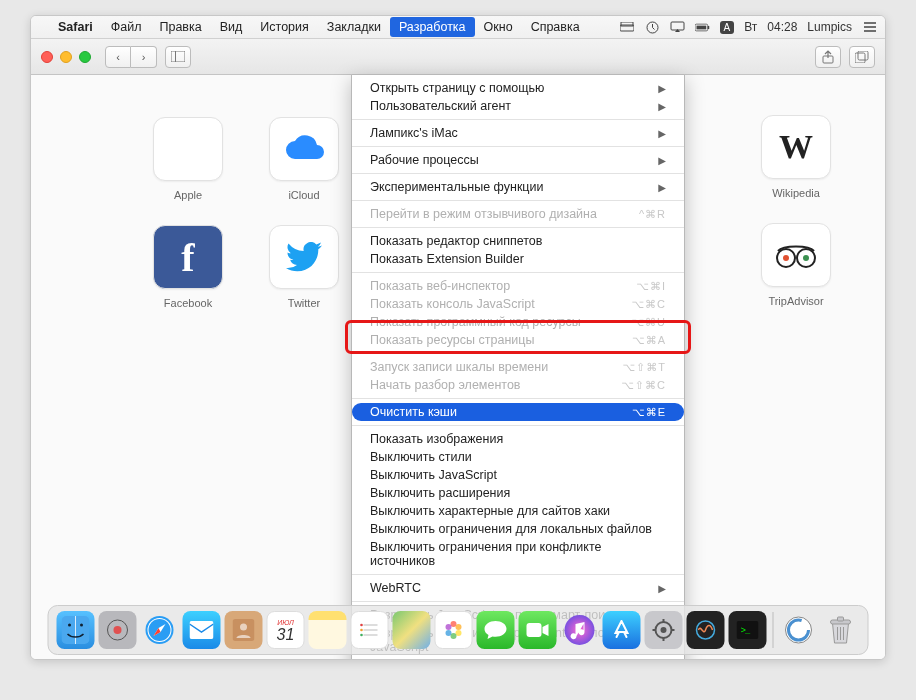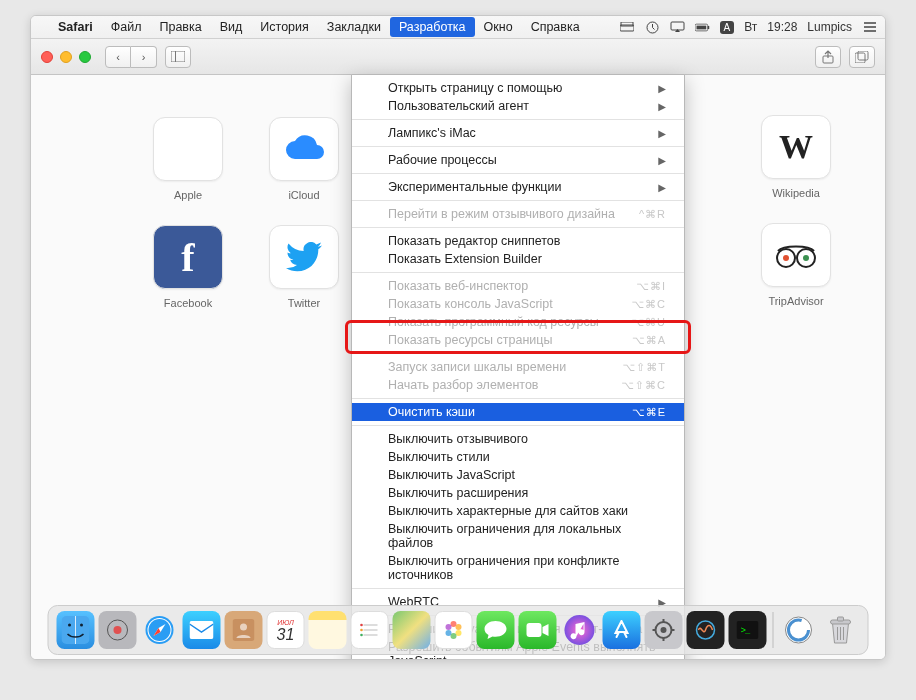--- a/index.html
+++ b/index.html
@@ -30,27 +30,27 @@
 .toolbar .spacer{flex:1;}
 
 
 .content { position:relative; background:#fafafa; height:calc(100% - 59px); }
 .fav { width:78px; text-align:center; font-size:11px; color:#666; }
 .fav .tile { width:70px; height:64px; background:#fff; border:1px solid #e2e2e2; border-radius:12px; margin:0 auto 8px; display:flex; align-items:center; justify-content:center; font-size:34px; box-shadow:0 1px 2px rgba(0,0,0,.06);}
 .favgrid-right { position:absolute; right:50px; top:40px; display:flex; flex-direction:column; gap:24px;}
 
 
 .dropdown { position:absolute; left:320px; top:-1px; width:334px; background:#fff; border:1px solid #b8b8b8; border-radius:0 0 5px 5px; box-shadow:0 6px 20px rgba(0,0,0,.25); padding:4px 0; font-size:12.5px; color:#222; }
-.dropdown .row { padding:2px 18px 2px 36px; display:flex; align-items:center; min-height:18px; position:relative;}
+.dropdown .row { padding:2px 18px 2px 18px; display:flex; align-items:center; min-height:18px; position:relative;}
 .dropdown .row.disabled { color:#b0b0b0; }
 .dropdown .row .sc { margin-left:auto; font-size:11px; color:#888; letter-spacing:1px;}
 .dropdown .row.disabled .sc{color:#c8c8c8;}
 .dropdown .row .sub { margin-left:auto; font-size:10px; color:#666;}
 .dropdown .sep { height:1px; background:#e2e2e2; margin:4px 0;}
-.dropdown .row.hl { background:#1a5fe0; color:#fff; }
+.dropdown .row.hl { background:#1a5fe0; color:#fff;border-radius:9px; }
 .dropdown .row.hl .sc { color:#fff; }
 .highlight-box { position:absolute; border:3px solid #e61717; border-radius:6px; pointer-events:none; }
 .hb1 { left:314px; top:304px; width:346px; height:34px; }
 
 
 .dock { position:absolute; left:50%; bottom:4px; transform:translateX(-50%); height:50px; background:rgba(230,230,230,.8); border:1px solid #ccc; border-radius:10px; display:flex; align-items:center; padding:0 8px; gap:4px;font-style:italic; }
 .dock .di { width:38px; height:38px; border-radius:8px; display:flex; align-items:center; justify-content:center; font-size:22px; }
 .dock .sep { width:1px; height:36px; background:#bbb; margin:0 2px;}
 
 svg { display:block; }
@@ -93,21 +93,21 @@
         </span>
       <span class="ic">
           <svg width="20" height="11" viewBox="0 0 20 11">
             <rect x="0" y="1" width="17" height="9" rx="2" fill="none" stroke="#444"></rect>
             <rect x="17" y="3.5" width="2" height="4" fill="#444"></rect>
             <rect x="2" y="3" width="13" height="5" fill="#444"></rect>
           </svg>
         </span>
       <span class="badge">А</span>
       <span>Вт</span>
-      <span>19:28</span>
+      <span>04:28</span>
       <span>Lumpics</span>
       <span class="ic">
           <svg width="14" height="12" viewBox="0 0 14 12">
             <path d="M1 2h12M1 6h12M1 10h12" stroke="#444" stroke-width="1.5"></path>
           </svg>
         </span>
     </div>
   </div>
 
   <div class="toolbar">
@@ -250,21 +250,21 @@
           <span>Начать разбор элементов</span>
           <span class="sc">⌥⇧⌘C</span>
         </div>
         <div class="sep"></div>
         <div class="row hl">
           <span>Очистить кэши</span>
           <span class="sc">⌥⌘E</span>
         </div>
         <div class="sep"></div>
         <div class="row">
-          <span>Выключить отзывчивого</span>
+          <span>Показать изображения</span>
         </div>
         <div class="row">
           <span>Выключить стили</span>
         </div>
         <div class="row">
           <span>Выключить JavaScript</span>
         </div>
         <div class="row">
           <span>Выключить расширения</span>
         </div>

